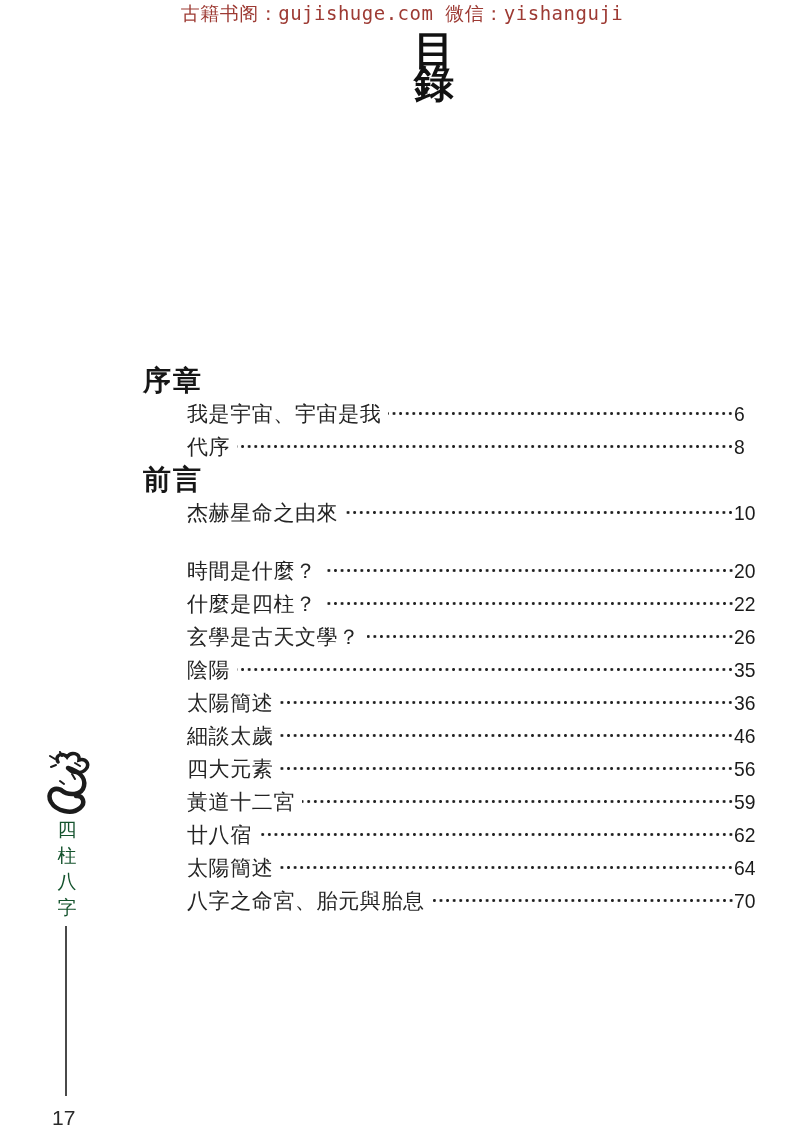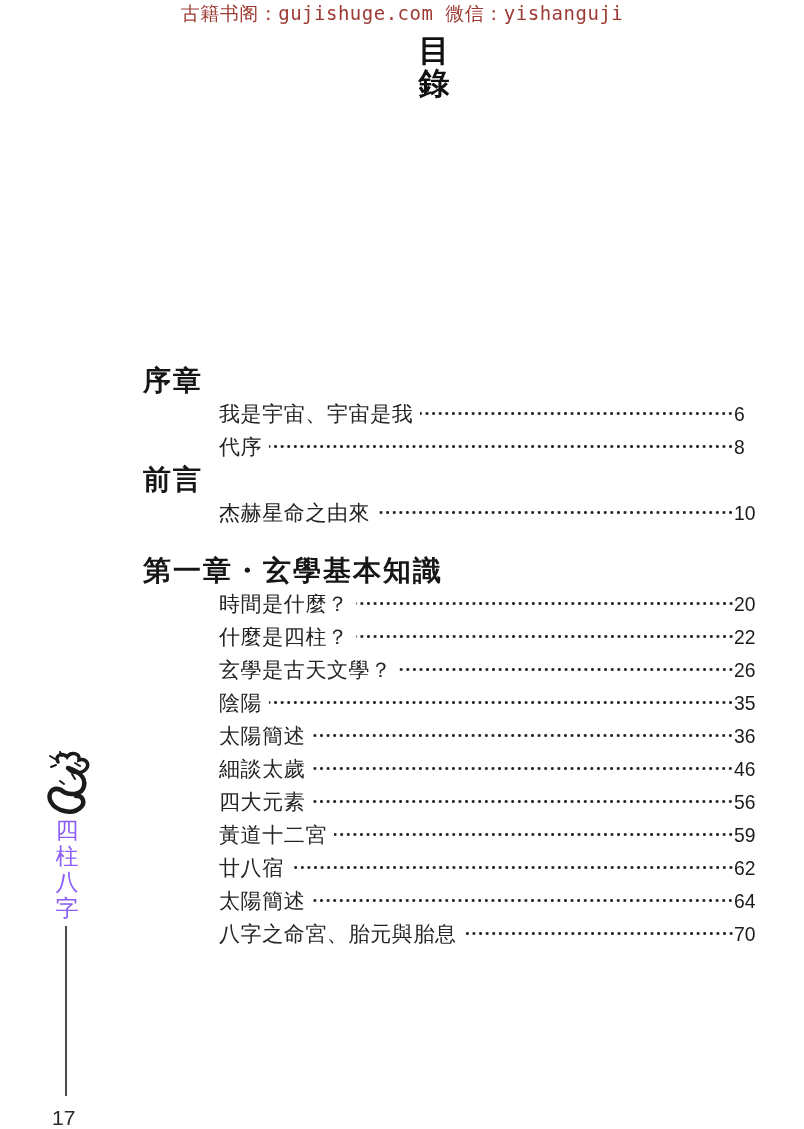--- a/index.html
+++ b/index.html
@@ -21,21 +21,21 @@
     font-size: 19px;
     letter-spacing: 0.5px;
     color: #9d3a33;
   }
 
   
   .page-title {
     position: absolute;
     top: 34px; left: 405px;
     width: 58px;
-    font-size: 31px;
+    font-size: 40px;
     font-weight: bold;
     line-height: 33px;
     text-align: center;
     word-break: break-all;
     color: #111;
   }
 
   
   .toc {
     position: absolute;
@@ -58,21 +58,20 @@
     display: flex;
     align-items: center;
     height: 33px;
     padding-left: 44px;
   }
   .toc-entry .label {
     font-size: 21px;
     letter-spacing: 0.6px;
     white-space: nowrap;
     color: #242424;
-    margin-left: 32px;
   }
   .toc-entry .dots {
     flex: 1 1 auto;
     height: 5px;
     margin-left: 7px;
     background-image: radial-gradient(circle, #202020 1.25px, rgba(0,0,0,0) 1.6px);
     background-size: 6.6px 5px;
     background-repeat: repeat-x;
     background-position: right center;
   }
@@ -89,26 +88,26 @@
   
   .dragon {
     position: absolute;
     left: 42px; top: 750px;
     width: 54px; height: 68px;
   }
   .book-title {
     position: absolute;
     left: 53px; top: 818px;
     width: 28px;
-    font-family: Liberation Serif, serif;
-    font-size: 23px;
+    font-family: Liberation Mono, monospace;
+    font-size: 19px;
     line-height: 26px;
     text-align: center;
     word-break: break-all;
-    color: #8b5cf6;
+    color: #14532d;
   }
   .side-rule {
     position: absolute;
     left: 65px; top: 926px;
     width: 2px; height: 170px;
     background: #4a4a4a;
   }
   .folio {
     position: absolute;
     left: 52px; top: 1106px;
@@ -147,21 +146,20 @@
   <div class="toc-entry">
     <span class="label">杰赫星命之由來</span>
     <span class="dots"></span>
     <span class="pagenum">10</span>
   </div>
 </div>
   </section>
 
 
   <section class="toc-section gap-before">
-    <h2 class="toc-heading">第一章・玄學基本知識</h2>
     <div class="entries">
   <div class="toc-entry">
     <span class="label">時間是什麼？</span>
     <span class="dots"></span>
     <span class="pagenum">20</span>
   </div>
 
   <div class="toc-entry">
     <span class="label">什麼是四柱？</span>
     <span class="dots"></span>

